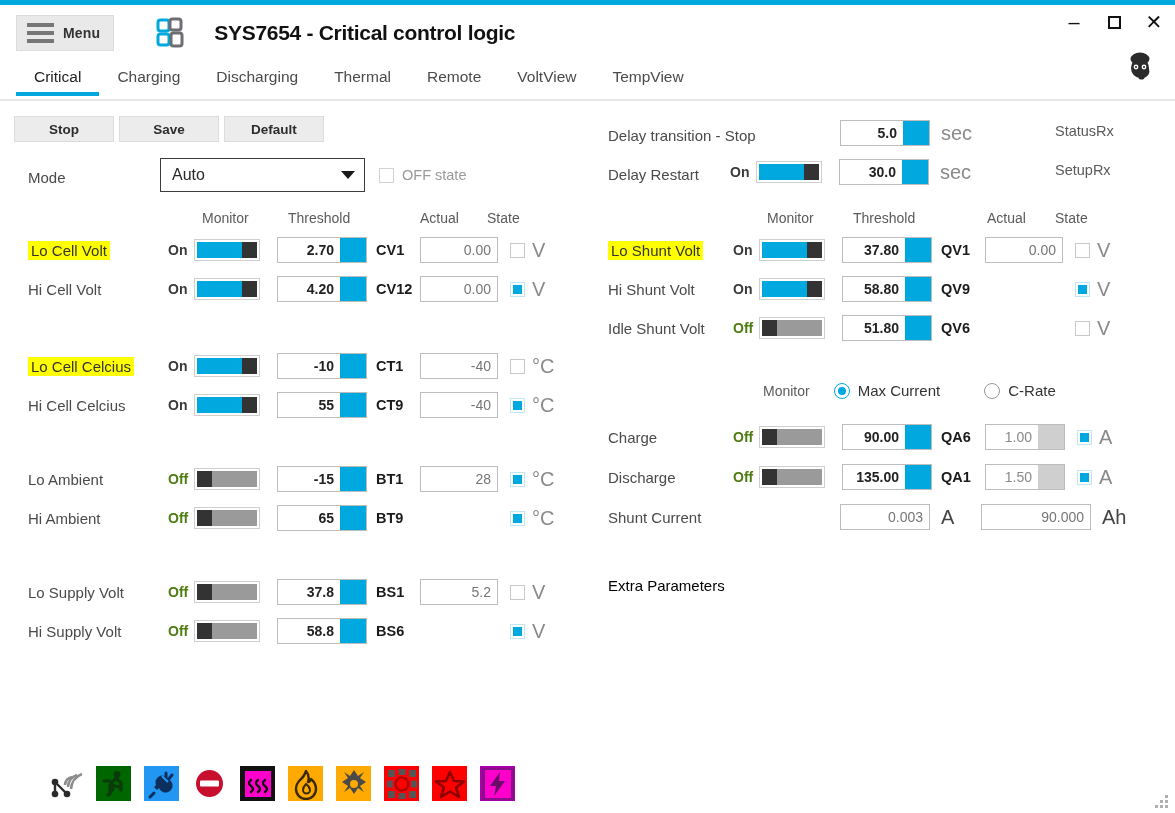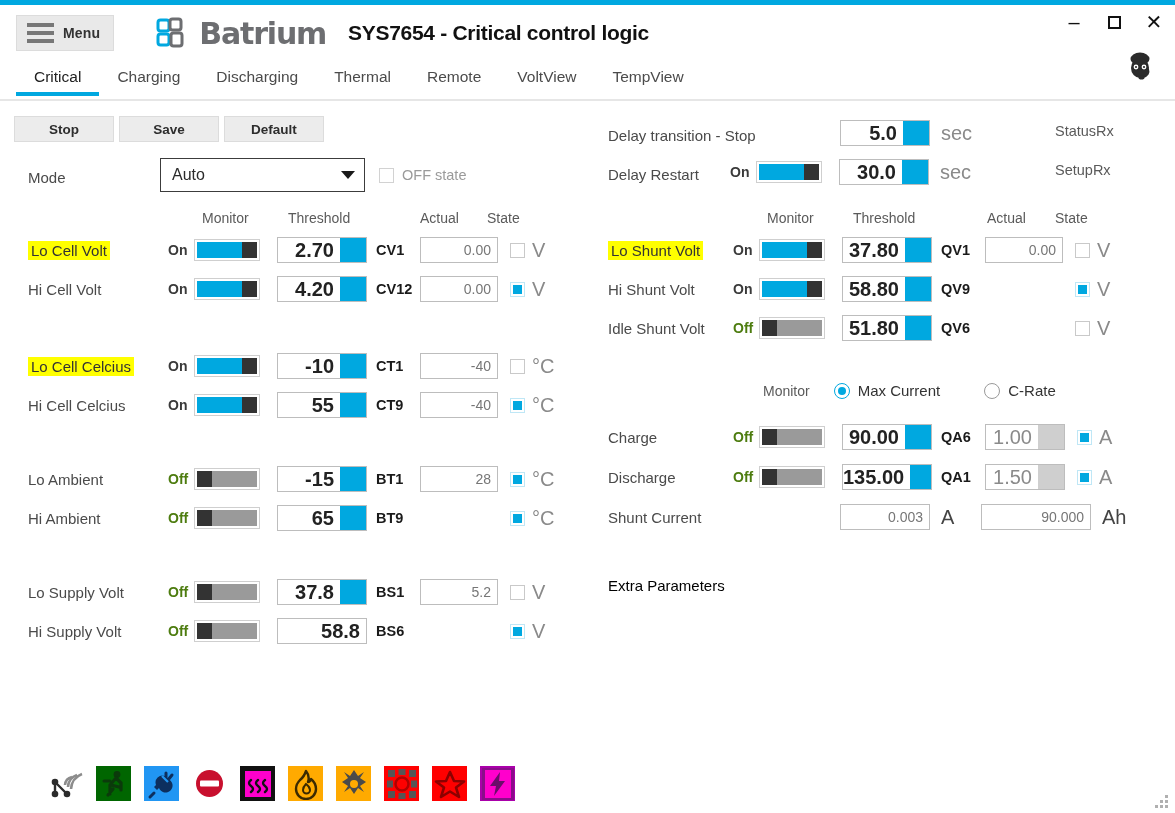--- a/index.html
+++ b/index.html
@@ -101,21 +101,21 @@
   .toggle .knob  { width: 15px; height: 100%; background: #333; }
   .toggle.on  .track { background: #00a8e0; order: 1; }
   .toggle.on  .knob  { order: 2; }
   .toggle.off .track { background: #9a9a9a; order: 2; }
   .toggle.off .knob  { order: 1; }
 
   
   .numbox { height: 26px; border: 1px solid #bdbdbd; background: #fff; display: flex; align-items: stretch; }
   .numbox .val {
     flex: 1; display: flex; align-items: center; justify-content: flex-end;
-    padding-right: 6px; font-size: 20px; color: #222; font-weight: 600;
+    padding-right: 6px; font-size: 14px; color: #222; font-weight: 600;
   }
   .numbox .spin { width: 26px; background: #00a8e0; }
   .numbox.grayspin .spin { background: #cfcfcf; }
 
   
   .robox { height: 26px; border: 1px solid #bdbdbd; background: #fff; display: flex; align-items: center;
            justify-content: flex-end; padding-right: 6px; font-size: 14px; color: #767676; }
 
   .code { font-size: 14.5px; font-weight: bold; color: #1a1a1a; }
 
@@ -177,21 +177,20 @@
 
   <div class="brand">
     <span class="brand-mark">
       <svg width="36" height="32" viewBox="0 0 36 32">
         <rect x="2" y="3" width="11" height="11" rx="2.5" fill="none" stroke="#00a8e0" stroke-width="3"></rect>
         <rect x="14" y="2" width="11" height="11" rx="2.5" fill="none" stroke="#6d6e71" stroke-width="3"></rect>
         <rect x="2" y="17" width="11" height="11" rx="2.5" fill="none" stroke="#00a8e0" stroke-width="3"></rect>
         <rect x="15" y="16" width="11" height="13" rx="2.5" fill="none" stroke="#6d6e71" stroke-width="3"></rect>
       </svg>
     </span>
-    <span class="brand-text">Batrium</span>
   </div>
 
   <div class="win-title">SYS7654 - Critical control logic</div>
 
   <div class="wincontrols">
     <span class="wc wc-min">–</span>
     <span class="wc">
         <span class="wc-max-box"></span>
       </span>
     <span class="wc wc-close">✕</span>
@@ -398,21 +397,21 @@
 
   <div class="row" style="left:28px; top:512px;">
     <span class="lbl">Hi Supply Volt</span>
   </div>
   <div class="row" style="left:168px; top:512px;">
     <span class="onoff off">Off</span>
     <span class="toggle off">
         <i class="track"></i>
         <i class="knob"></i>
       </span>
-    <span class="numbox" style="width:90px; margin-left:17px;flex-direction:column;">
+    <span class="numbox" style="width:90px; margin-left:17px;">
       <span class="val">58.8</span>
         <span class="spin"></span>
     </span>
     <span class="code" style="margin-left:9px; width:42px;">BS6</span>
     <span style="width:80px;"></span>
     <span class="statewrap" style="margin-left:12px;">
       <span class="chk on"></span>
       <span class="unit">V</span>
     </span>
   </div>

